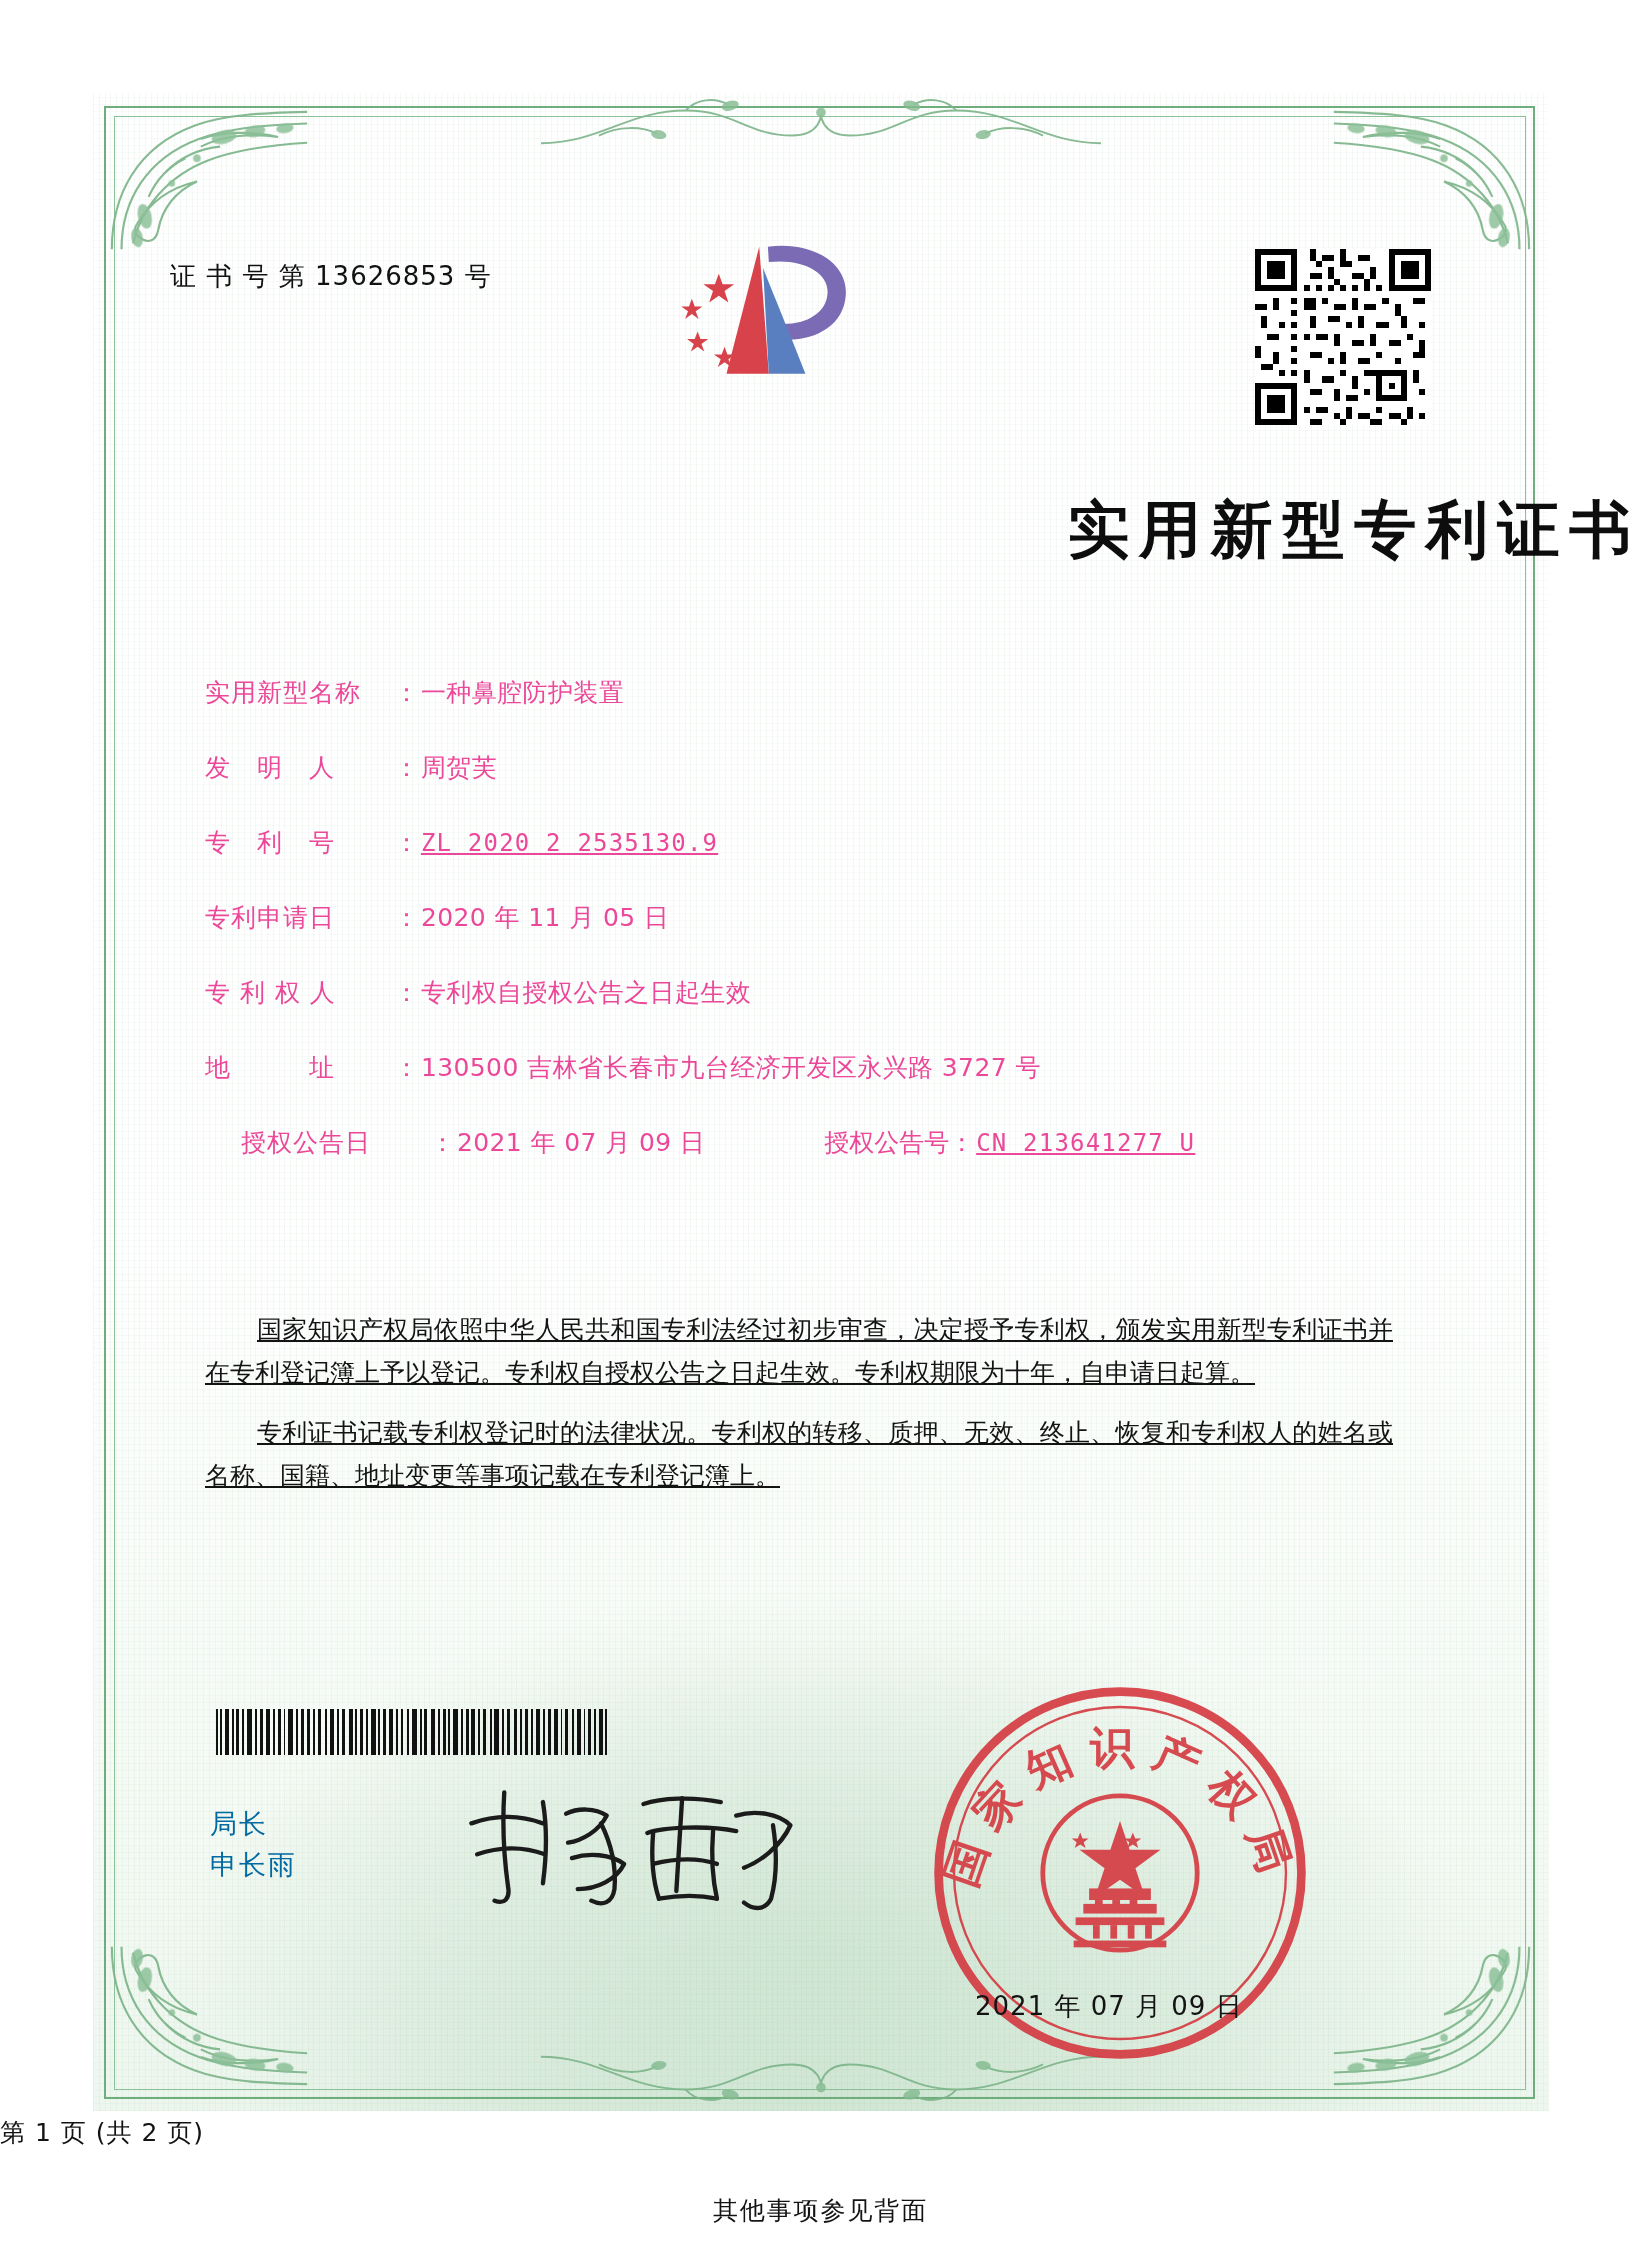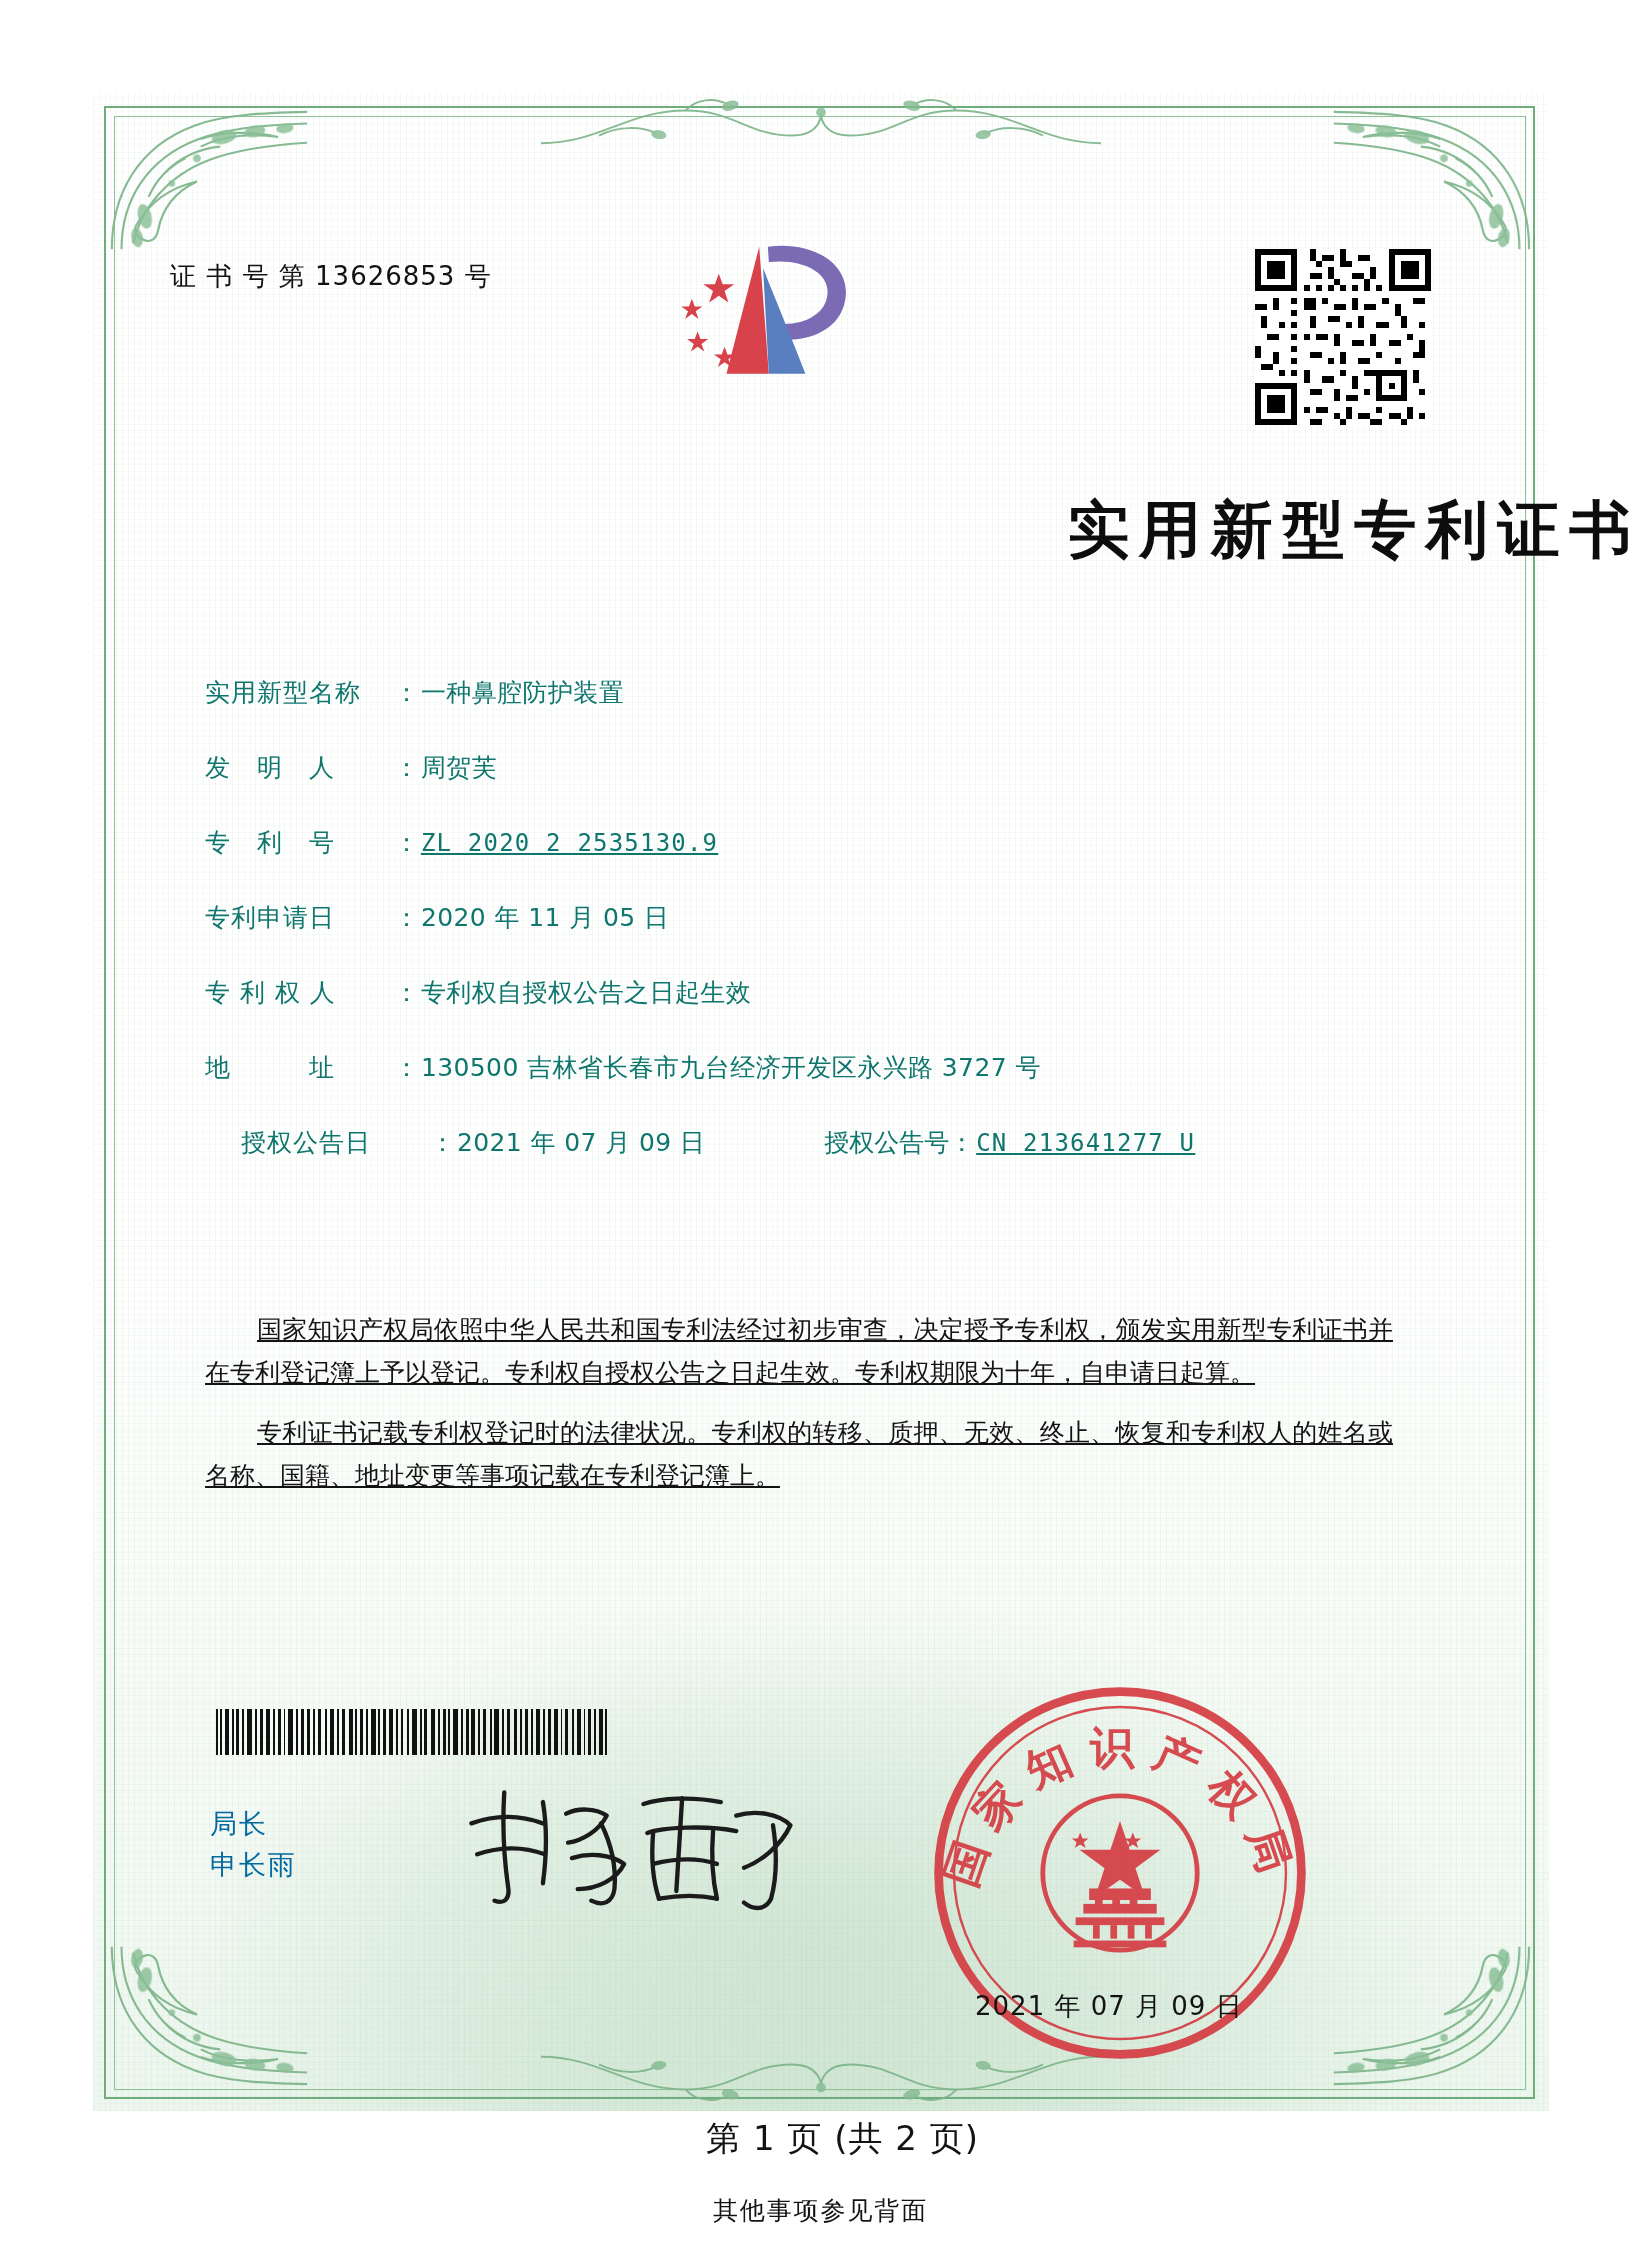--- a/index.html
+++ b/index.html
@@ -135,21 +135,21 @@
     position: absolute;
     left: 205px;
     top: 676px;
     width: 1188px;
   }
   .field-row {
     display: flex;
     align-items: baseline;
     margin-bottom: 42px;
     font-size: 25px;
-    color: #0f766e;
+    color: #ec4899;
     white-space: nowrap;
   }
   .field-label {
     display: inline-block;
     min-width: 189px;
     letter-spacing: 1px;
   }
   .field-colon { margin: 0 1.9px 0 0; }
   .field-value {
     letter-spacing: 0.4px;
@@ -230,25 +230,24 @@
     font-size: 26px;
     color: #131313;
     letter-spacing: 1px;
   }
 
   
   .page-indicator {
     position: absolute;
     left: 0; right: 0;
     top: 2116px;
-    text-align: center;
-    font-size: 34px;
+    text-align: left;
+    font-size: 25px;
     color: #131313;
     letter-spacing: 1px;
-    padding-left: 44px;
   }
   .back-note {
     position: absolute;
     left: 0; right: 0;
     top: 2194px;
     text-align: center;
     font-size: 25px;
     color: #131313;
     letter-spacing: 1.9px;
   }

